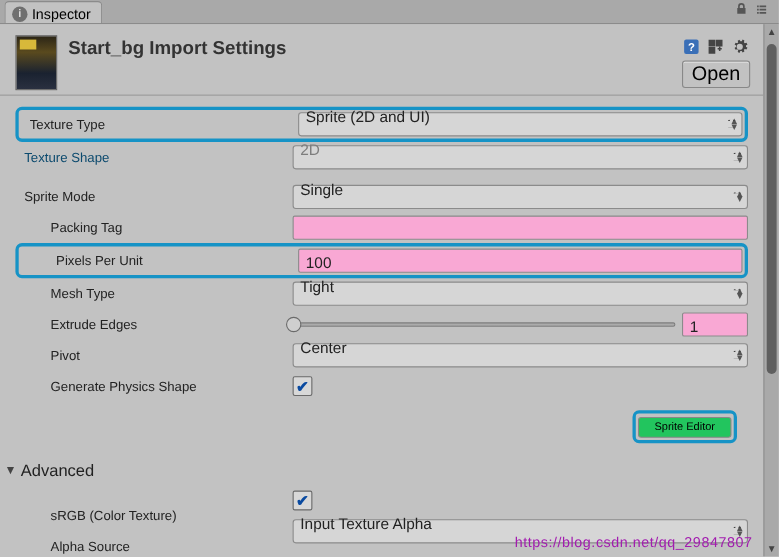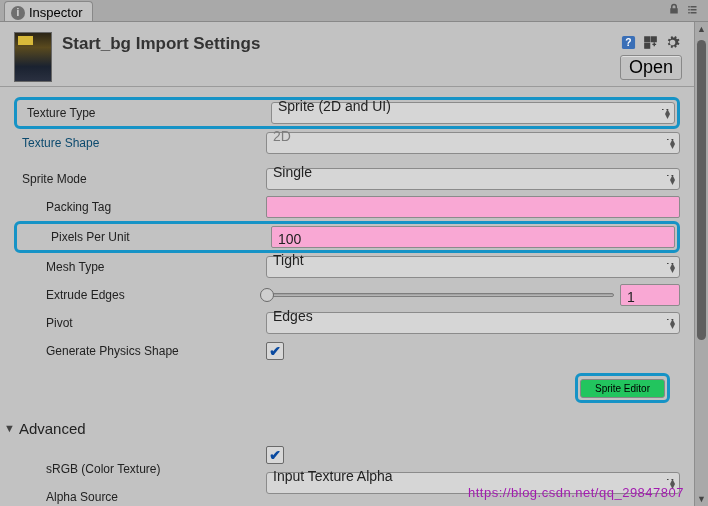--- a/index.html
+++ b/index.html
@@ -181,21 +181,21 @@
         <div class="textfield slider-value">
           <span>1</span>
         </div>
       </div>
     </div>
 
     <div class="row">
       <div class="label indent1">Pivot</div>
       <div class="control">
         <div class="dropdown">
-          <span>Edges</span>
+          <span>Center</span>
           <span class="dd-arrows">▴<br>▾</span>
         </div>
       </div>
     </div>
 
     <div class="row">
       <div class="label indent1">Generate Physics Shape</div>
       <div class="control">
         <span class="checkbox checked"></span>
       </div>

